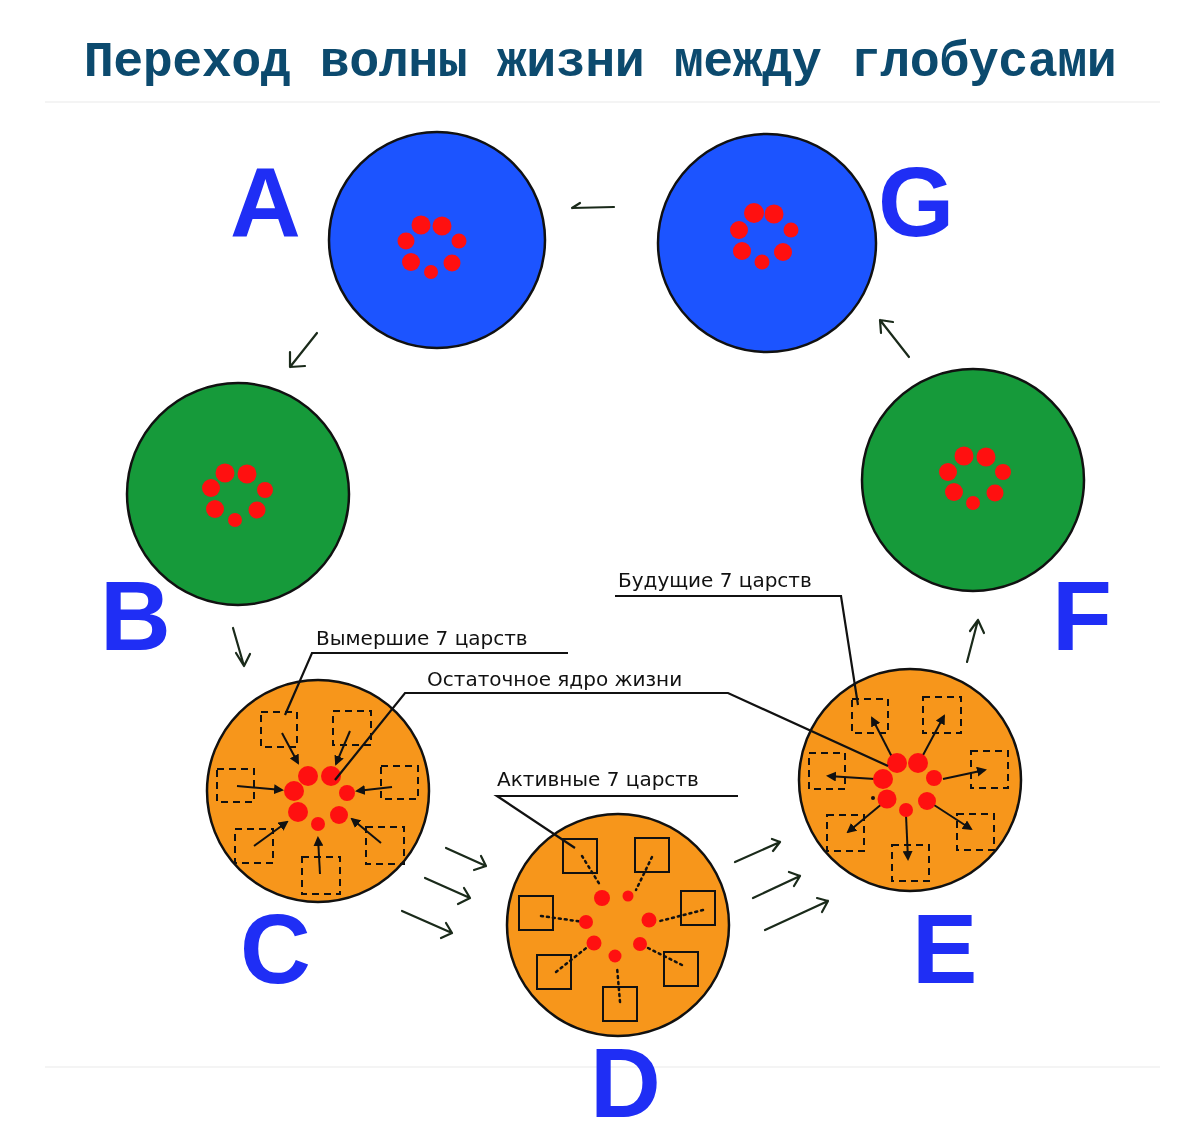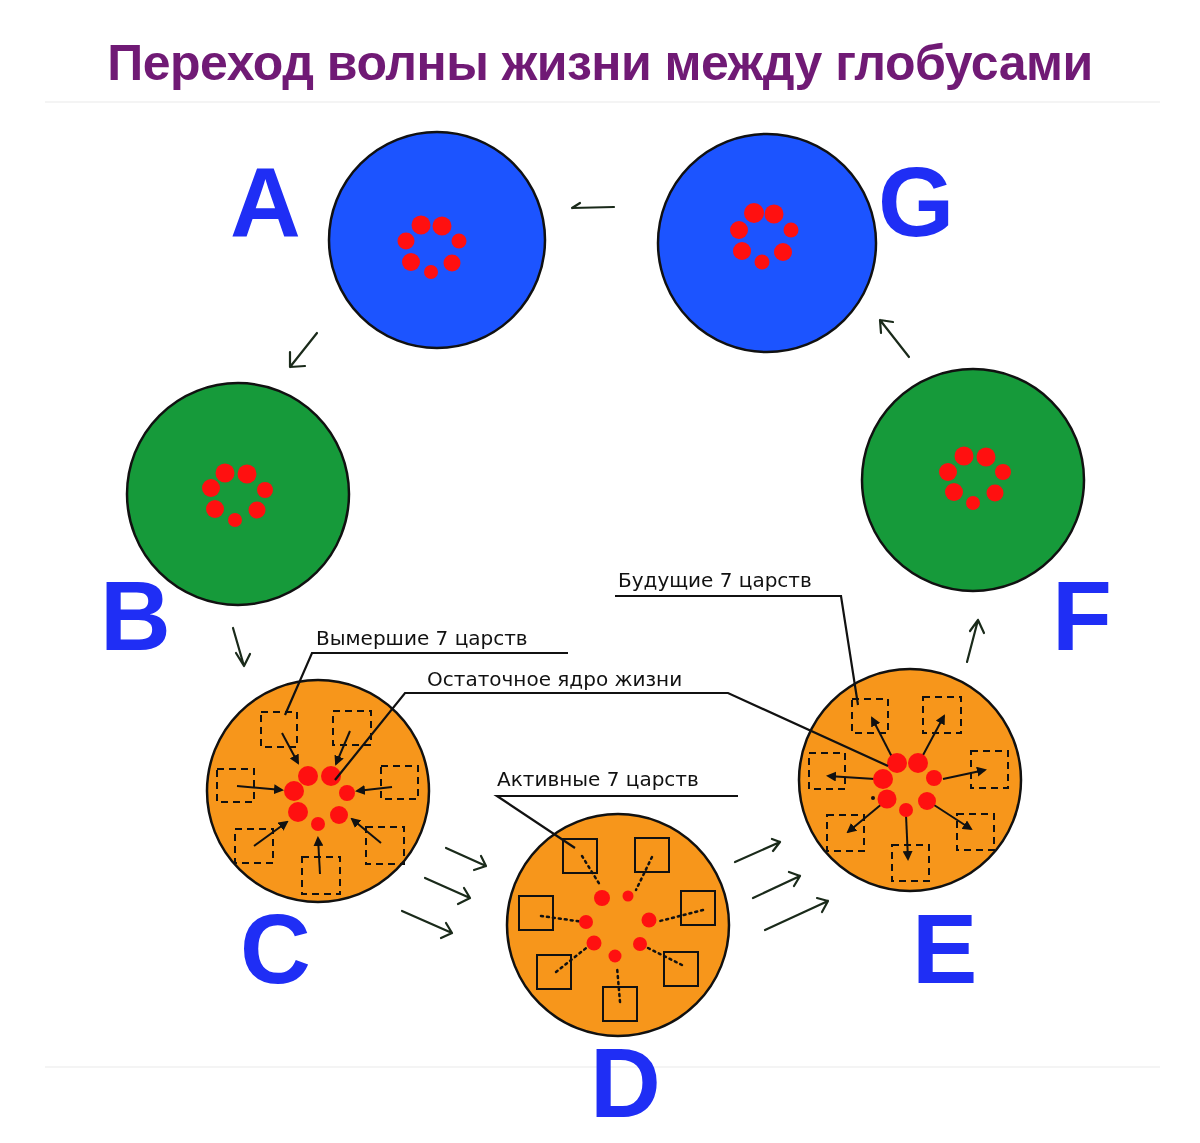--- a/index.html
+++ b/index.html
@@ -1,20 +1,20 @@
 <!DOCTYPE html>
 <html><head>
   <meta charset="utf-8">
   <style>
     html, body { margin: 0; padding: 0; background: #ffffff; }
     body { width: 1200px; height: 1143px; position: relative; overflow: hidden; }
     .title {
       position: absolute; left: 0; top: 34px; width: 1200px; text-align: center;
-      font-family: Liberation Sans, sans-serif; font-weight: bold; font-size: 50px;
-      color: #701a75; letter-spacing: -0.5px;
+      font-family: Liberation Mono, monospace; font-weight: bold; font-size: 50px;
+      color: #0c4a6e; letter-spacing: -0.5px;
     }
     .sep { position: absolute; left: 45px; width: 1115px; height: 2px; background: #f4f4f4; }
     svg { position: absolute; left: 0; top: 0; }
     .glabel { font-family: "Liberation Sans", "DejaVu Sans", sans-serif; font-weight: bold; fill: #1f2ef5; font-size: 98px; }
     .anno { font-family: "DejaVu Sans", sans-serif; font-size: 20px; fill: #111; }
     .ln { stroke: #111; stroke-width: 2.2; fill: none; }
     .thin { stroke: #1a2a1a; stroke-width: 2.2; fill: none; stroke-linecap: round; stroke-linejoin: round; }
     .dash { stroke: #111; stroke-width: 2; fill: none; stroke-dasharray: 7 5; }
     .sq { stroke: #111; stroke-width: 2; fill: none; }
     .dots { stroke: #111; stroke-width: 2.5; fill: none; stroke-dasharray: 2 4; stroke-linecap: round; }

